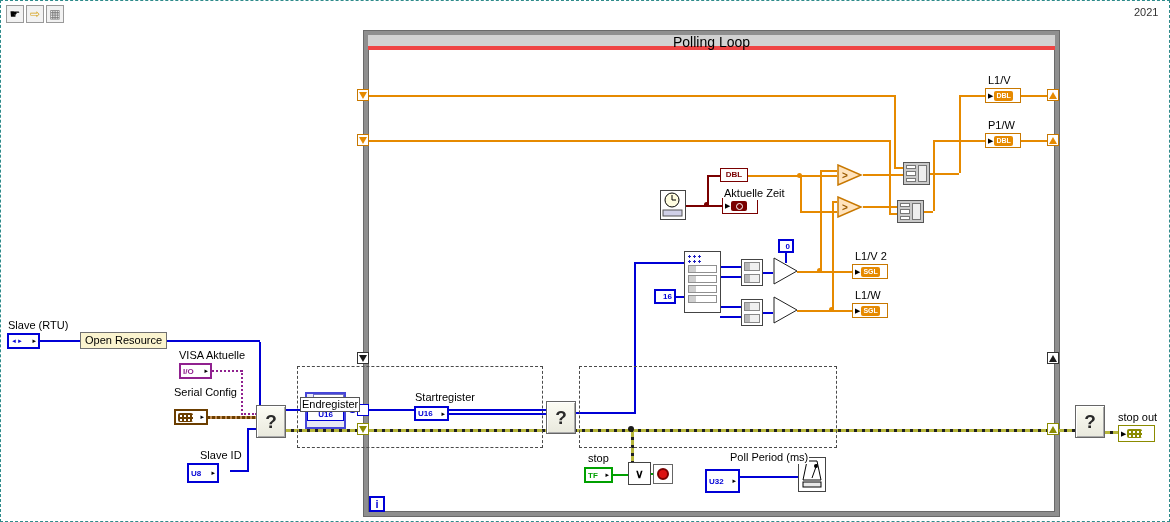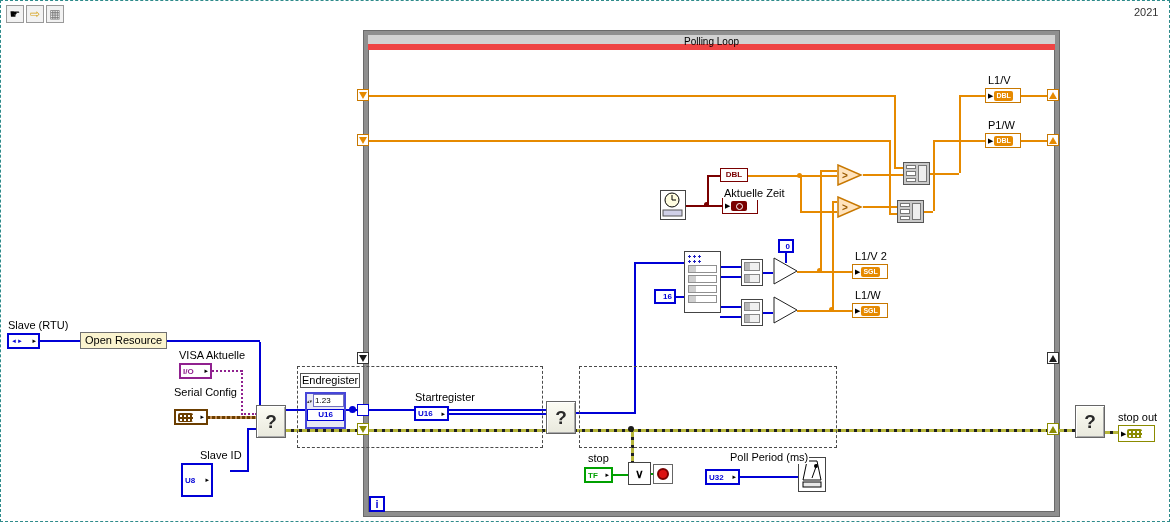--- a/index.html
+++ b/index.html
@@ -3,21 +3,21 @@
 <meta charset="utf-8">
 <style>
   *{box-sizing:border-box;margin:0;padding:0}
   body{font-family:"Liberation Sans",sans-serif;background:#fff}
   .canvas{position:relative;width:1170px;height:522px;background:#fff;border:1px dashed #2E8B8B;overflow:hidden}
 
   .lbl{position:absolute;font-size:11px;line-height:13px;color:#000;background:#fff;padding:0 1px;white-space:nowrap;z-index:5}
   .boxedlbl{border:1px solid #555}
 
   .loopframe{position:absolute;left:363px;top:30px;width:695px;height:485px;border:4px solid #8F8F8F;box-shadow:inset 0 0 0 1px #6A6A6A,0 0 0 1px #6A6A6A;z-index:0}
-  .loophdr{position:absolute;left:367px;top:34px;width:687px;height:15px;background:#D2D2D2;border-bottom:6px solid #ef4444;text-align:center;font-size:10px;line-height:14px;z-index:1}
+  .loophdr{position:absolute;left:367px;top:34px;width:687px;height:15px;background:#D2D2D2;border-bottom:4px solid #ef4444;text-align:center;font-size:14px;line-height:14px;z-index:1}
   .dashedrect{position:absolute;border:1px dashed #4a4a4a;z-index:2;background:transparent}
 
   #wire-layer{position:absolute;left:0;top:0;width:1170px;height:522px;z-index:1}
   .wire{position:absolute;display:block}
   .wh{height:2px}.wv{width:2px}
   .blue{background:#0000D6}
   .orange{background:#E68A00}
   .maroon{background:#7A0000}
   .green{background:#00A000}
   .purple.wh{height:0;border-top:2px dotted #90218F;background:none}
@@ -210,30 +210,30 @@
     <span class="tarr">▸</span>
   </div>
 
   <div class="lbl" style="left:172px;top:385px">Serial Config</div>
   <div class="term ctl" style="left:173px;top:408px;width:34px;height:16px;border-color:#6B3E00">
     <span class="tag dottag" style="background-color:#6B3E00"></span>
     <span class="tarr">▸</span>
   </div>
 
   <div class="lbl" style="left:198px;top:448px">Slave ID</div>
-  <div class="term ctl" style="left:180px;top:462px;width:32px;height:34px;border-color:#0000D6">
+  <div class="term ctl" style="left:186px;top:462px;width:32px;height:20px;border-color:#0000D6">
     <span class="ttxt" style="color:#0000D6">U8</span>
     <span class="tarr">▸</span>
   </div>
 
   <div class="qnode" style="left:255px;top:404px">
       <span>?</span>
     </div>
 
-  <div class="lbl boxedlbl" style="left:299px;top:372px">Endregister</div>
+  <div class="lbl boxedlbl" style="left:299px;top:396px">Endregister</div>
   <div class="endreg" style="left:304px;top:391px">
     <div class="endreg-top">
       <span class="spn">▴▾</span>
       <span class="endreg-val">1.23</span>
     </div>
     <div class="endreg-type">U16</div>
   </div>
 
   <div class="lbl" style="left:413px;top:390px">Startregister</div>
   <div class="term ctl" style="left:413px;top:405px;width:35px;height:15px;border-color:#0000D6">
@@ -356,21 +356,21 @@
     <span class="tarr">▸</span>
   </div>
   <div class="ornode" style="left:627px;top:461px">
       <span>∨</span>
     </div>
   <div class="cond" style="left:652px;top:463px">
       <span></span>
     </div>
 
   <div class="lbl" style="left:728px;top:450px">Poll Period (ms)</div>
-  <div class="term ctl" style="left:704px;top:468px;width:35px;height:16px;border-color:#0000D6">
+  <div class="term ctl" style="left:704px;top:468px;width:35px;height:24px;border-color:#0000D6">
     <span class="ttxt" style="color:#0000D6">U32</span>
     <span class="tarr">▸</span>
   </div>
   <div class="node svgnode" style="left:797px;top:456px;width:28px;height:35px">
     <svg width="26" height="33">
       <polygon points="8,3 18,3 22,22 4,22" fill="#fff" stroke="#000"></polygon>
       <line x1="13" y1="20" x2="18" y2="6" stroke="#000"></line>
       <circle cx="17" cy="8" r="2" fill="#000"></circle>
       <rect x="4" y="24" width="18" height="5" fill="#E8E8E8" stroke="#000"></rect>
     </svg>

